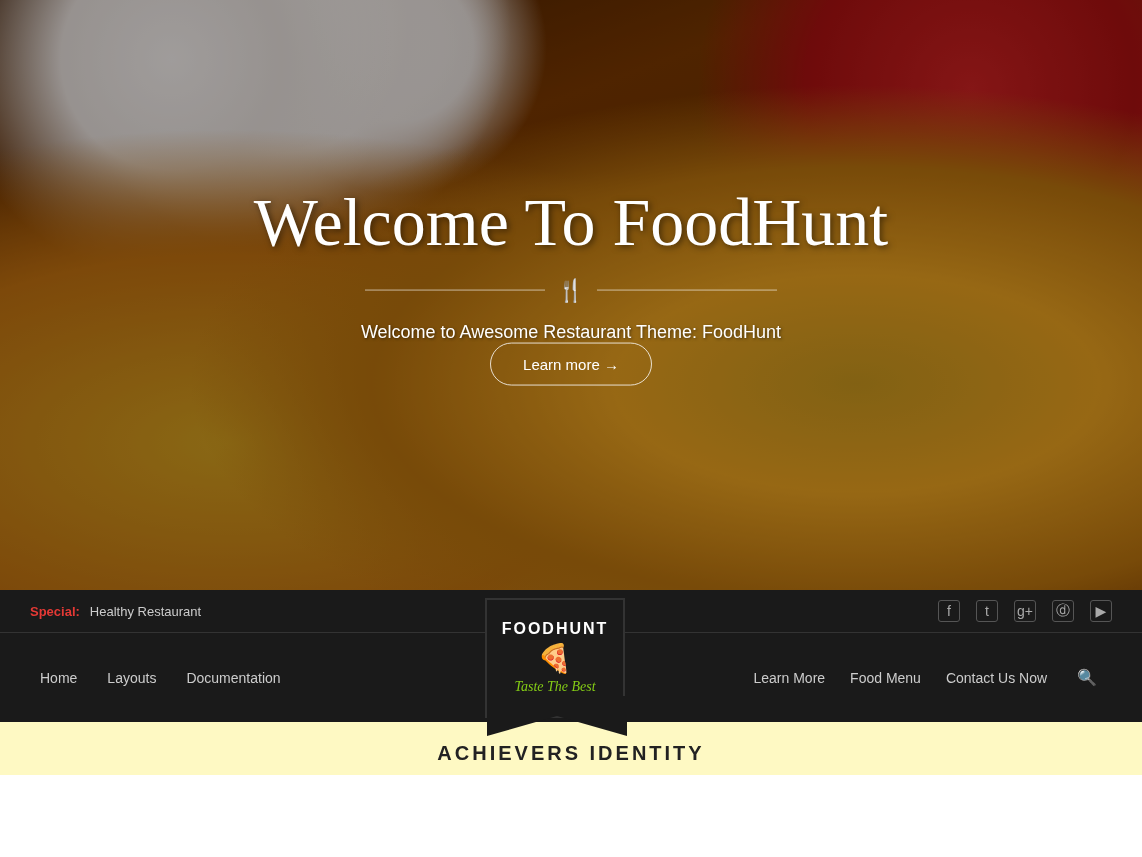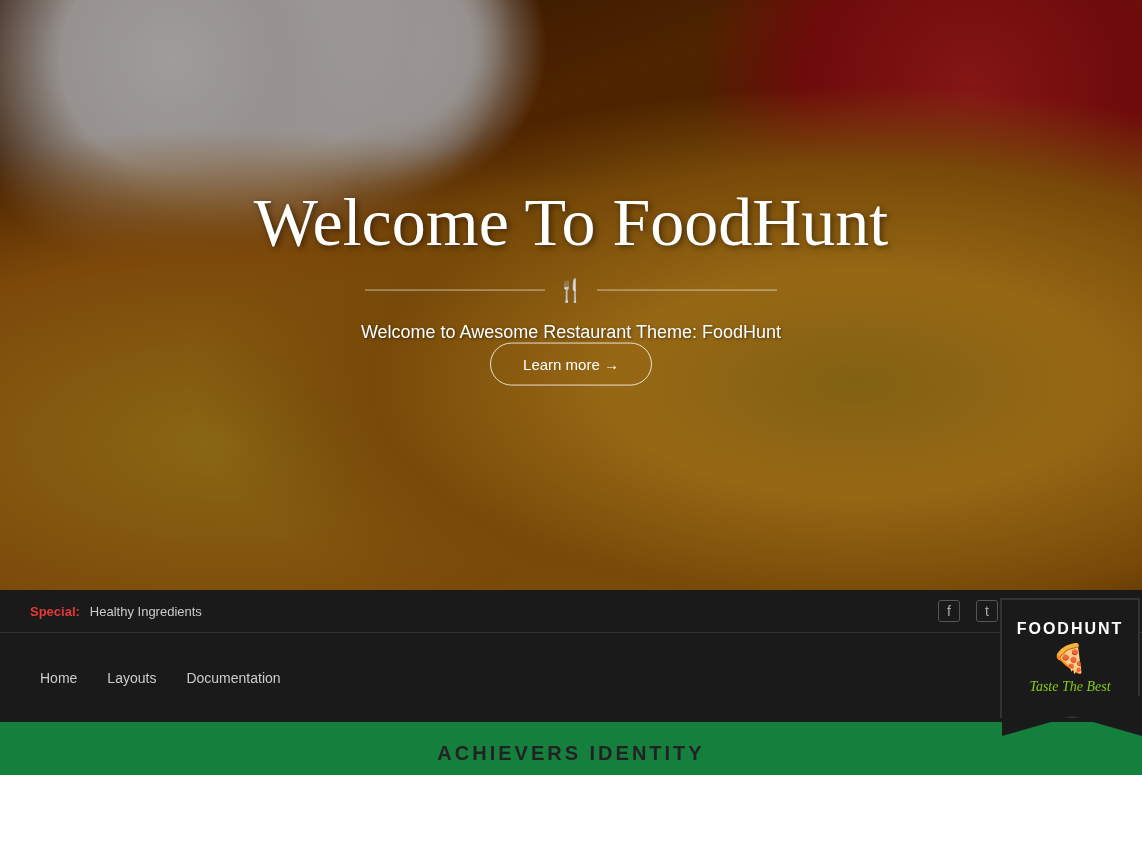--- a/index.html
+++ b/index.html
@@ -212,21 +212,21 @@
       color: #ccc;
       font-size: 16px;
       cursor: pointer;
       background: none;
       border: none;
       padding: 5px;
     }
 
     
     .brand-footer {
-      background: #15803d;
+      background: #fef9c3;
       text-align: center;
       padding: 20px 0 10px;
     }
     .brand-name {
       font-size: 20px;
       font-weight: bold;
       letter-spacing: 3px;
       color: #222;
     }
   </style>
@@ -244,21 +244,21 @@
       <div class="hero-divider-line"></div>
     </div>
     <p class="hero-subtitle">Welcome to Awesome Restaurant Theme: FoodHunt</p>
     <a class="hero-btn">Learn more →</a>
   </div>
 </div>
 
 <div class="ticker-bar">
   <div class="ticker-left">
     <span class="ticker-label">Special:</span>
-    <span class="ticker-text">Healthy Ingredients</span>
+    <span class="ticker-text">Healthy Restaurant</span>
   </div>
   <div class="ticker-social">
     <div class="social-icon">f</div>
     <div class="social-icon">t</div>
     <div class="social-icon">g+</div>
     <div class="social-icon">ⓓ</div>
     <div class="social-icon">▶</div>
   </div>
 </div>
 
@@ -270,17 +270,23 @@
   </nav>
 
   <div class="logo-container">
     <div class="logo-box">
       <span class="logo-text-main">FOODHUNT</span>
       <span class="logo-icon">🍕</span>
       <span class="logo-tagline">Taste The Best</span>
     </div>
   </div>
 
+  <nav class="nav-right">
+    <a class="nav-item">Learn More</a>
+    <a class="nav-item">Food Menu</a>
+    <a class="nav-item">Contact Us Now</a>
+    <button class="search-icon-btn">🔍</button>
+  </nav>
 </div>
 
 <div class="brand-footer">
   <div class="brand-name">ACHIEVERS IDENTITY</div>
 </div>
 
 </body></html>

